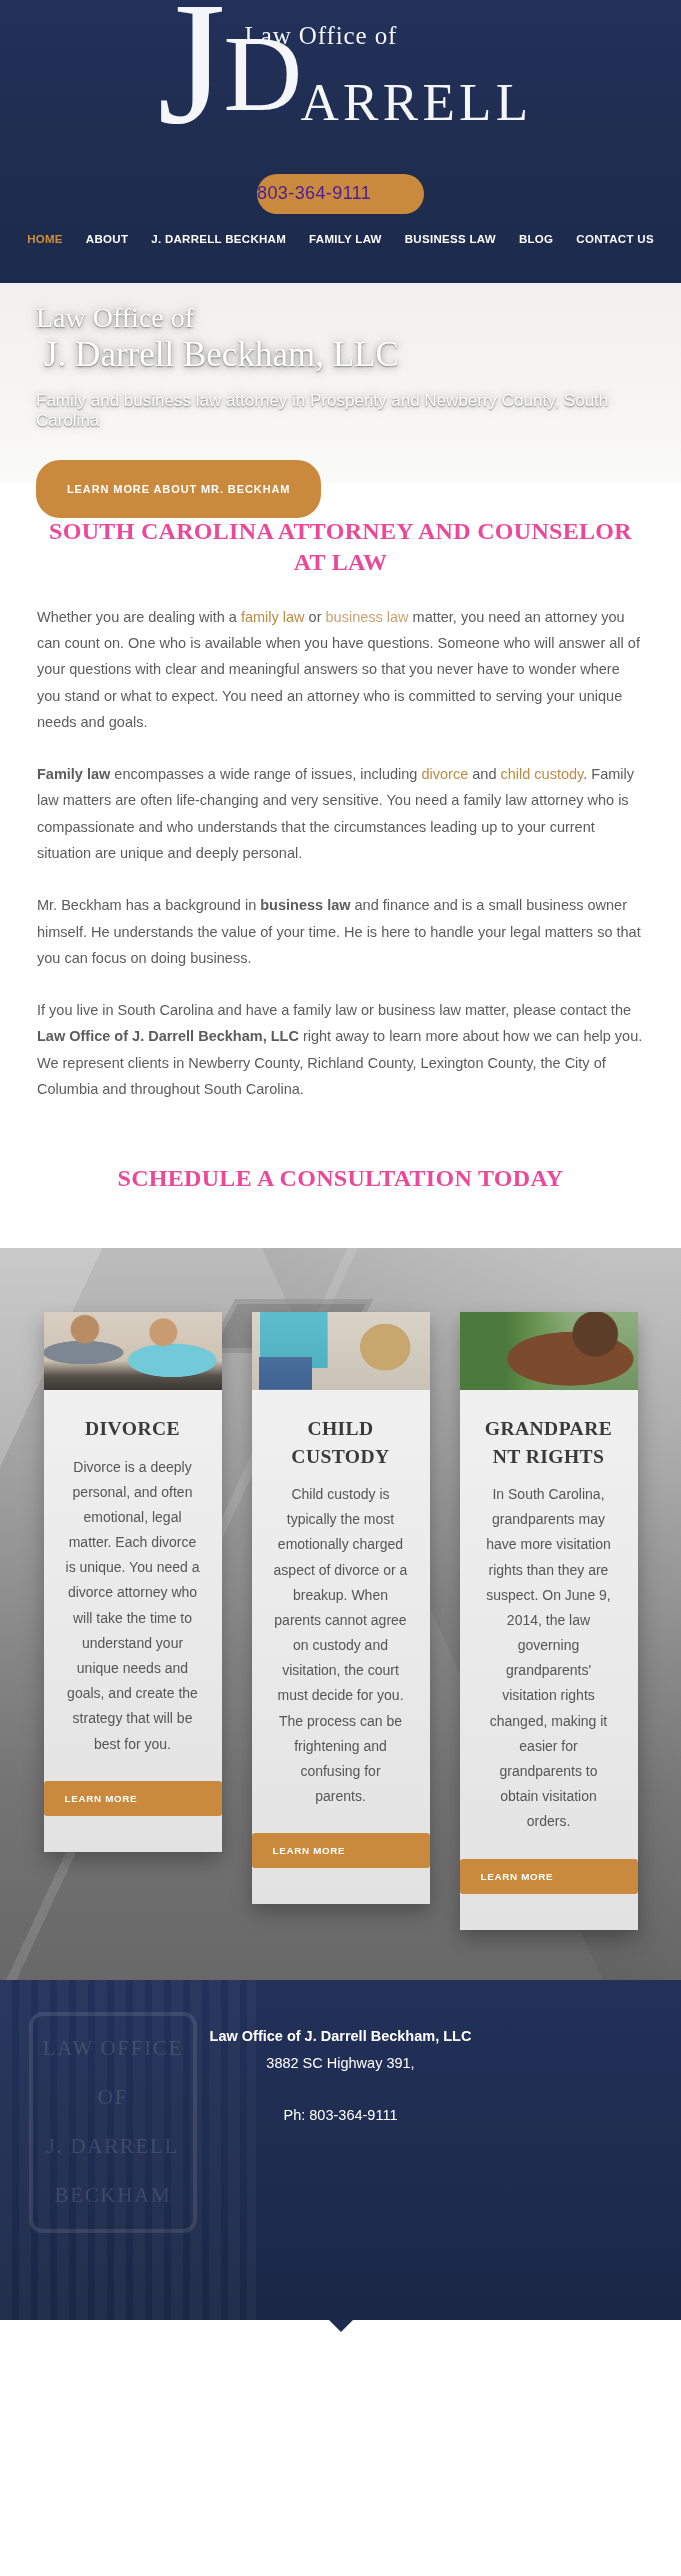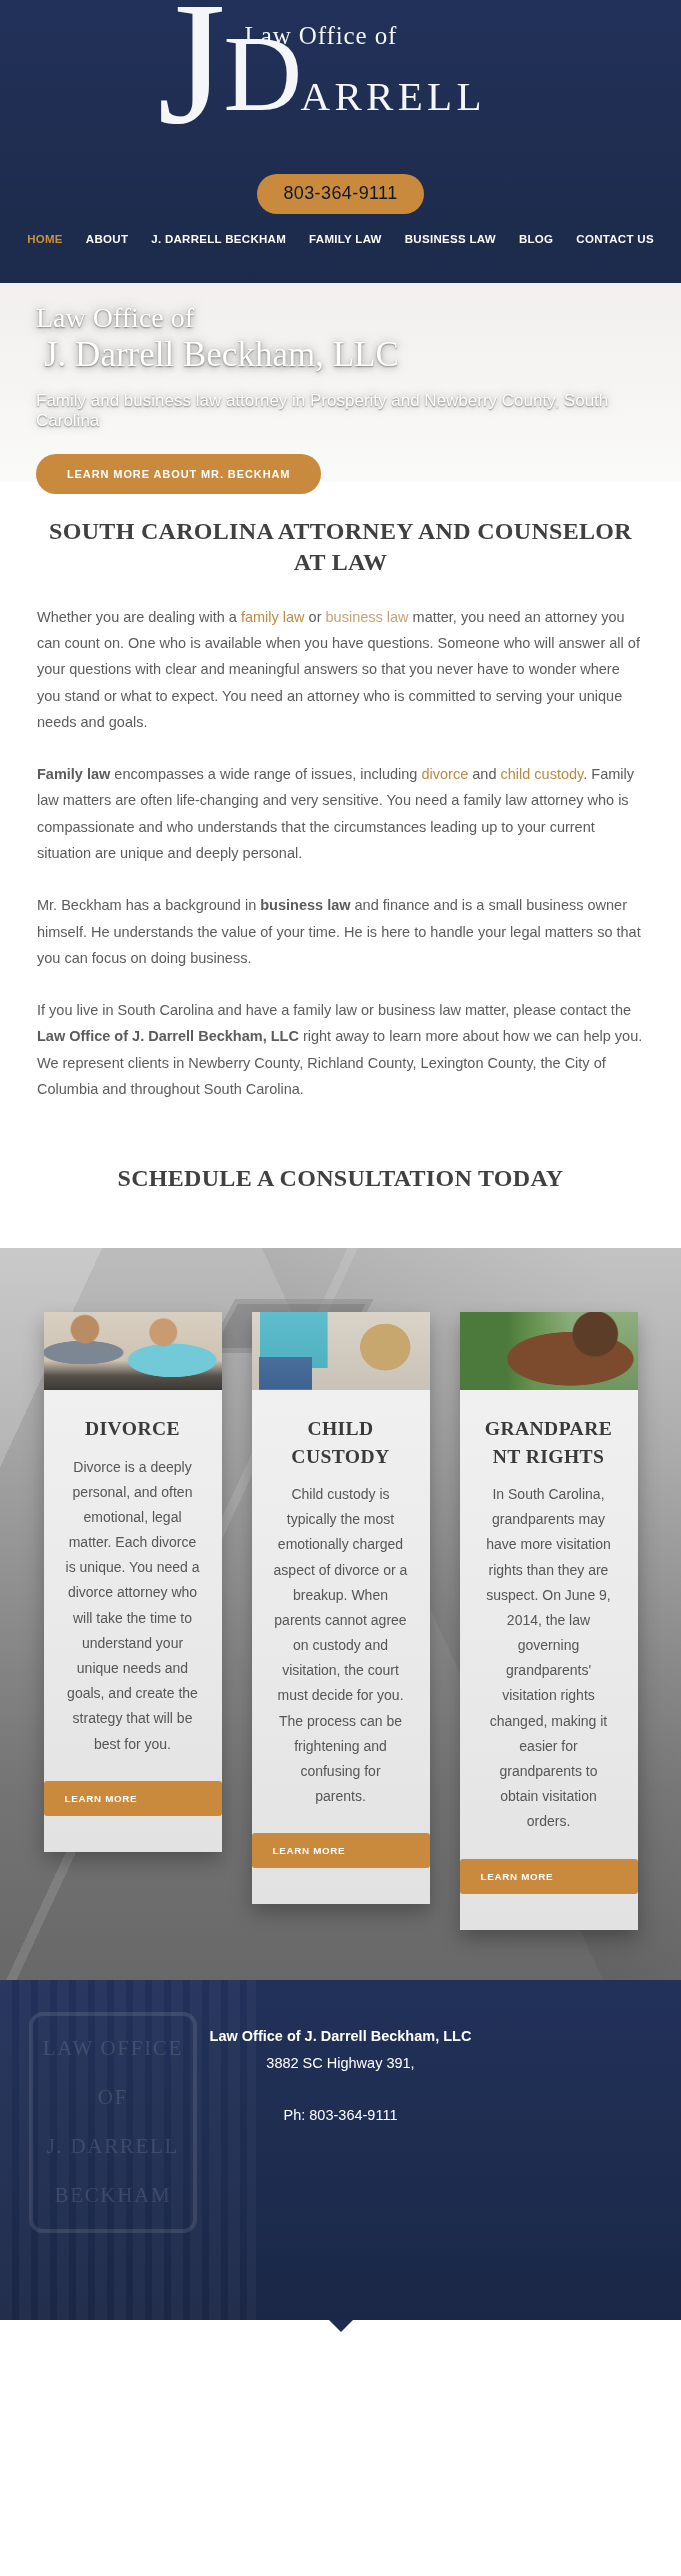--- a/index.html
+++ b/index.html
@@ -5,43 +5,43 @@
   html,body{margin:0;padding:0;background:#ffffff;}
   body{width:681px;font-family:"Liberation Sans",sans-serif;-webkit-font-smoothing:antialiased;}
   a{text-decoration:none;cursor:pointer;}
 
   
   .site-header{background:linear-gradient(180deg,#22315a 0%,#1f2d50 55%,#1c2a4b 100%);height:283px;position:relative;overflow:hidden;}
   .logo{position:relative;width:366px;height:169px;margin:0 auto;color:#f4f6fa;font-family:"Liberation Serif",serif;display:block;}
   .logo-j{position:absolute;left:0px;top:-24px;font-size:175px;font-weight:400;line-height:1;letter-spacing:-5.1px;}
   .logo-d{position:absolute;left:66px;top:19px;font-size:109px;line-height:1;}
   .logo-lawoffice{position:absolute;left:87px;top:22px;font-size:25px;letter-spacing:0.9px;}
-  .logo-arrell{position:absolute;left:143px;top:72px;font-size:41px;letter-spacing:4.3px;text-align:right;}
+  .logo-arrell{position:absolute;left:143px;top:72px;font-size:53px;letter-spacing:4.3px;text-align:right;}
   .logo-beckham{position:absolute;left:160px;top:118px;font-size:39px;letter-spacing:0.9px;}
   .logo-llc{font-size:18px;letter-spacing:1.7px;}
-  .phone-pill{display:block;width:167px;margin:5.1px auto 0;background:#c98a3d;color:#0f172a;border:none;border-radius:22px;
-    font-family:"Liberation Sans",sans-serif;font-size:18px;font-weight:500;text-align:center;padding:9.4px 0;letter-spacing:0.4px;}
+  .phone-pill{display:block;width:167px;margin:5.1px auto 0;background:#c98a3d;color:#4c1d95;border:none;border-radius:22px;
+    font-family:"Liberation Sans",sans-serif;font-size:18px;font-weight:500;padding:9.4px 0;letter-spacing:0.4px;}
   .main-nav{display:flex;justify-content:center;gap:23px;margin-top:19px;}
   .main-nav a{color:#fdfdfd;font-size:11.5px;font-weight:700;letter-spacing:0.3px;text-transform:uppercase;}
   .main-nav a.active{color:#cf903c;}
 
   
   .hero{background:linear-gradient(180deg,#f1f0ee 0%,#f6f5f3 55%,#fafaf9 100%);padding:19px 36px 25.6px;height:154px;}
   .hero-t1,.hero-t2{color:#ffffff;font-family:"Liberation Serif",serif;font-weight:400;margin:0;
     text-shadow:0 0.9px 1.7px rgba(110,110,110,0.85),0 0 10.2px rgba(130,130,130,0.55),0 1.7px 6.8px rgba(120,120,120,0.45);}
   .hero-t1{font-size:28px;line-height:1.15;}
   .hero-t2{font-size:35px;line-height:1.2;margin-left:8px;}
   .hero-sub{color:#ffffff;font-size:17px;margin:15.3px 0 0;
     text-shadow:0 0.9px 1.7px rgba(110,110,110,0.9),0 0 8.5px rgba(130,130,130,0.6);}
-  .hero-cta{display:inline-block;margin-top:23px;background:#c98a3d;color:#fff;border:none;border-radius:24px;
-    padding:14px 31px;font-size:11px;font-weight:700;letter-spacing:0.9px;font-family:"Liberation Sans",sans-serif;text-align:right;}
+  .hero-cta{display:inline-block;margin-top:29px;background:#c98a3d;color:#fff;border:none;border-radius:24px;
+    padding:23px 31px;font-size:11px;font-weight:700;letter-spacing:0.9px;font-family:"Liberation Sans",sans-serif;text-align:right;}
 
   
   .intro{padding:34px 37px 0;}
-  .intro h2{font-family:"Liberation Serif",serif;color:#404040;font-size:24px;line-height:1.3;text-align:center;
+  .intro h2{font-family:"Liberation Serif",serif;color:#ec4899;font-size:24px;line-height:1.3;text-align:center;
     font-weight:700;letter-spacing:0.3px;margin:0 auto 8.5px;max-width:613px;}
   .intro p{color:#5c5c5c;font-size:14.5px;line-height:1.82;margin:25.6px 0;}
   .t-link{color:#bd8a43;}
   .t-link.light{color:#c9a273;}
   .schedule-heading{margin-top:61px !important;margin-bottom:0 !important;}
 
   
   .cards-section{position:relative;margin-top:53px;height:732px;overflow:hidden;
     background:
       linear-gradient(115deg,rgba(255,255,255,0.20) 0 10%,rgba(255,255,255,0) 10% 34%,rgba(255,255,255,0.12) 34% 35%,rgba(255,255,255,0) 35%),

